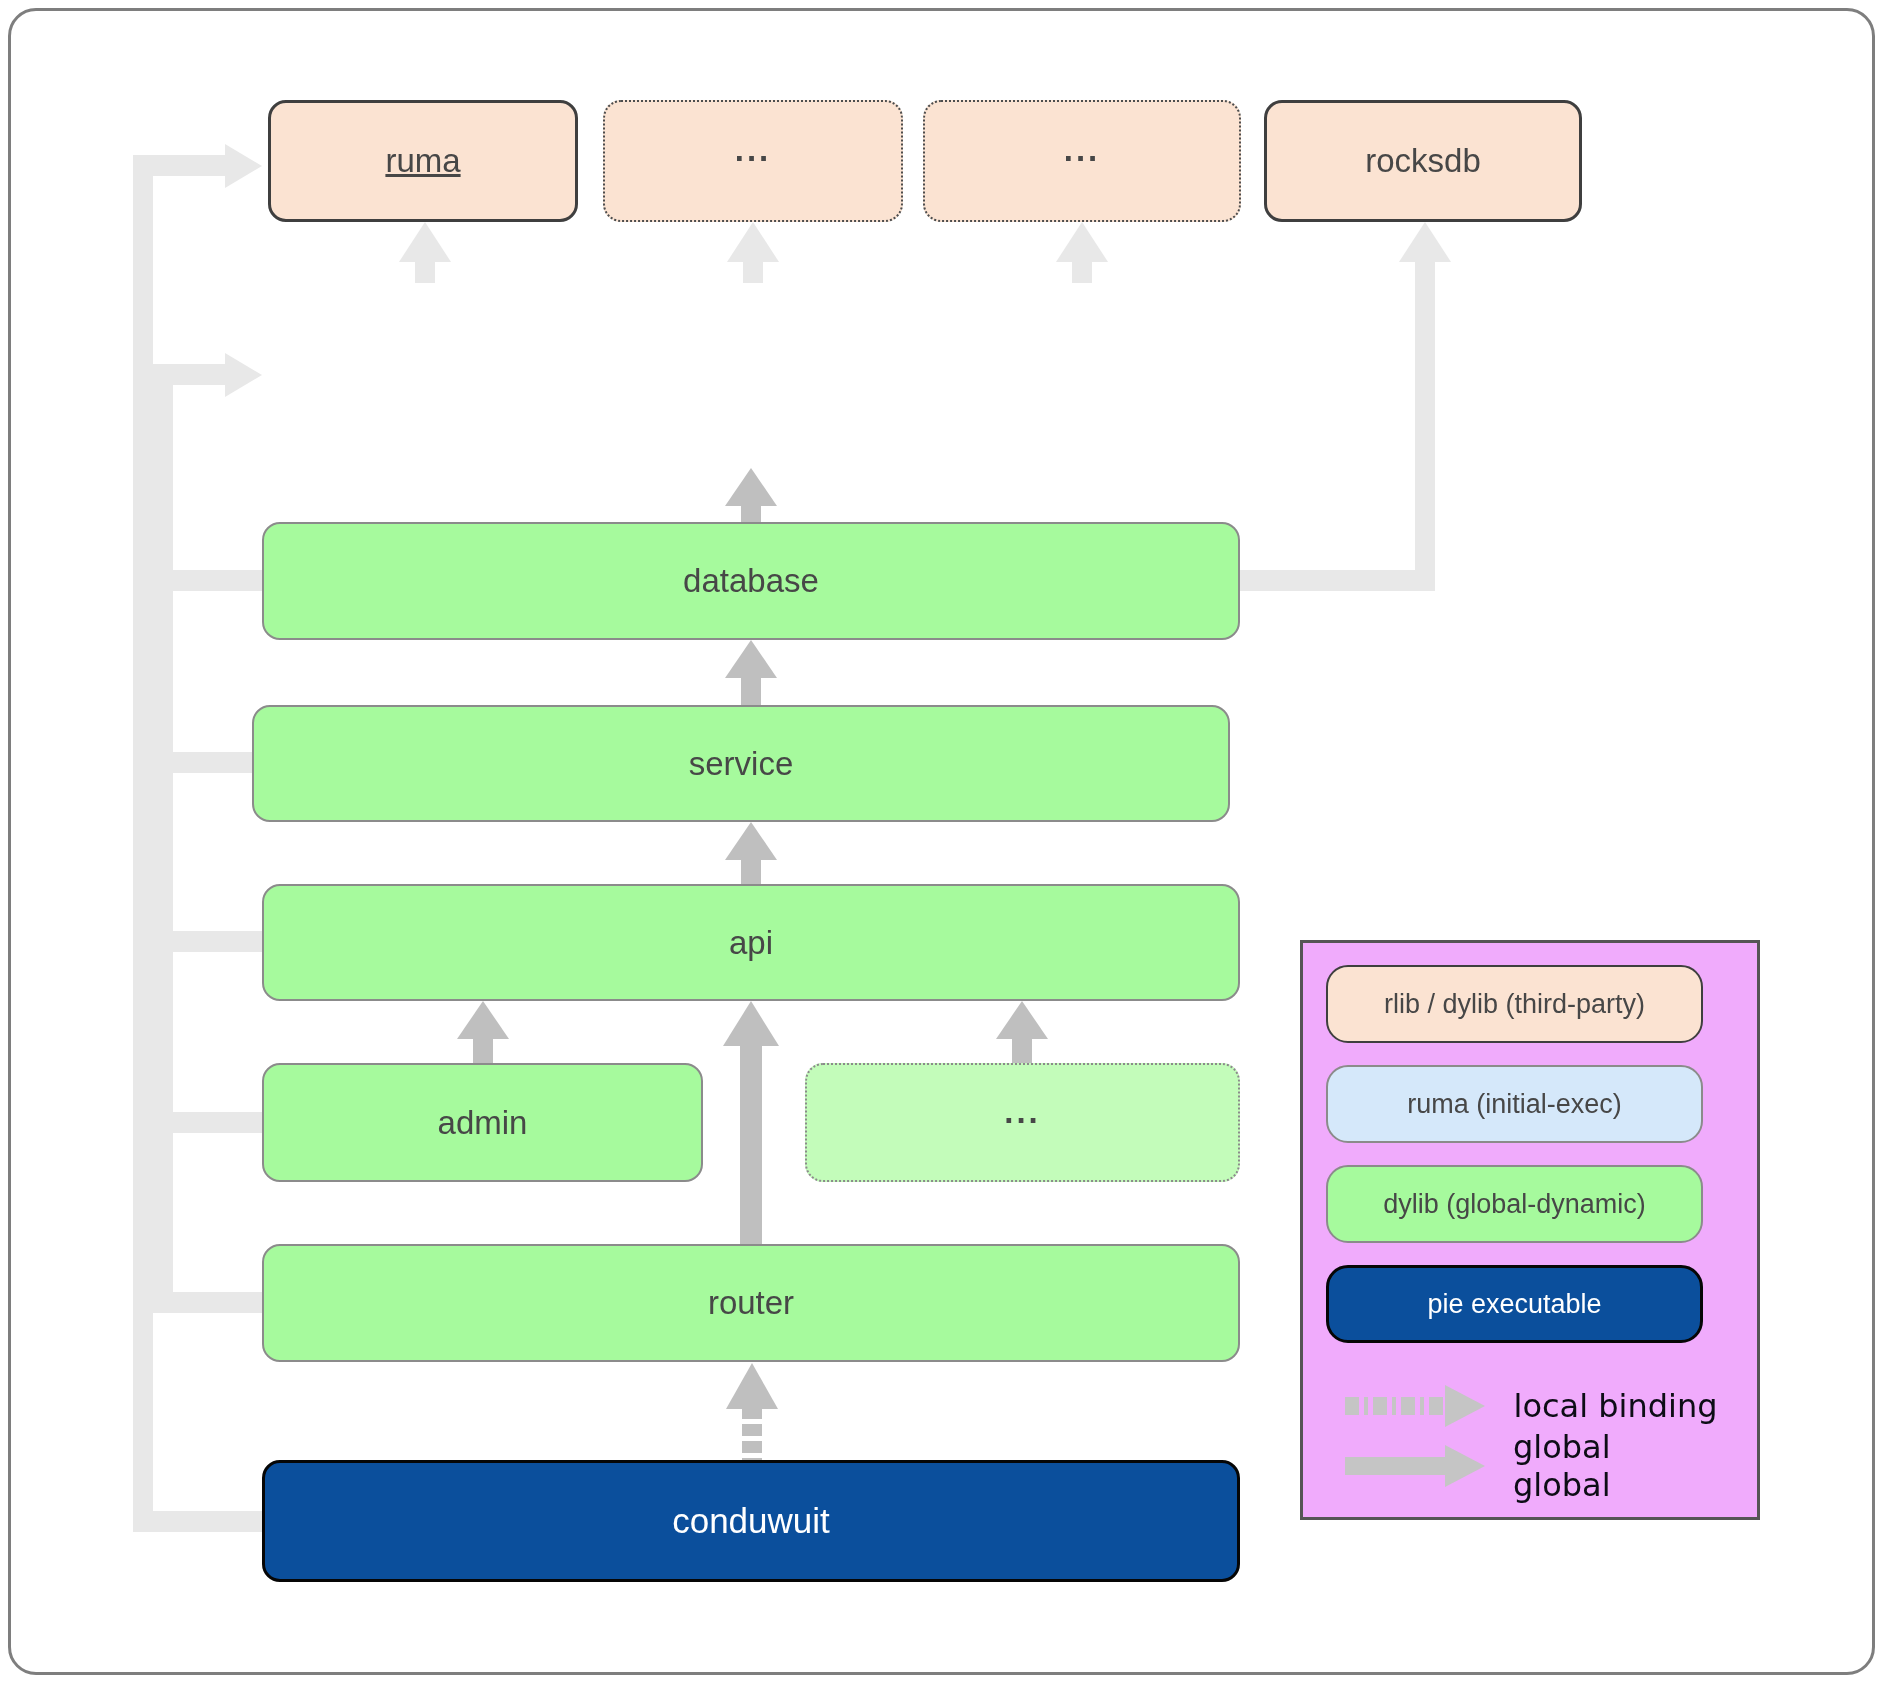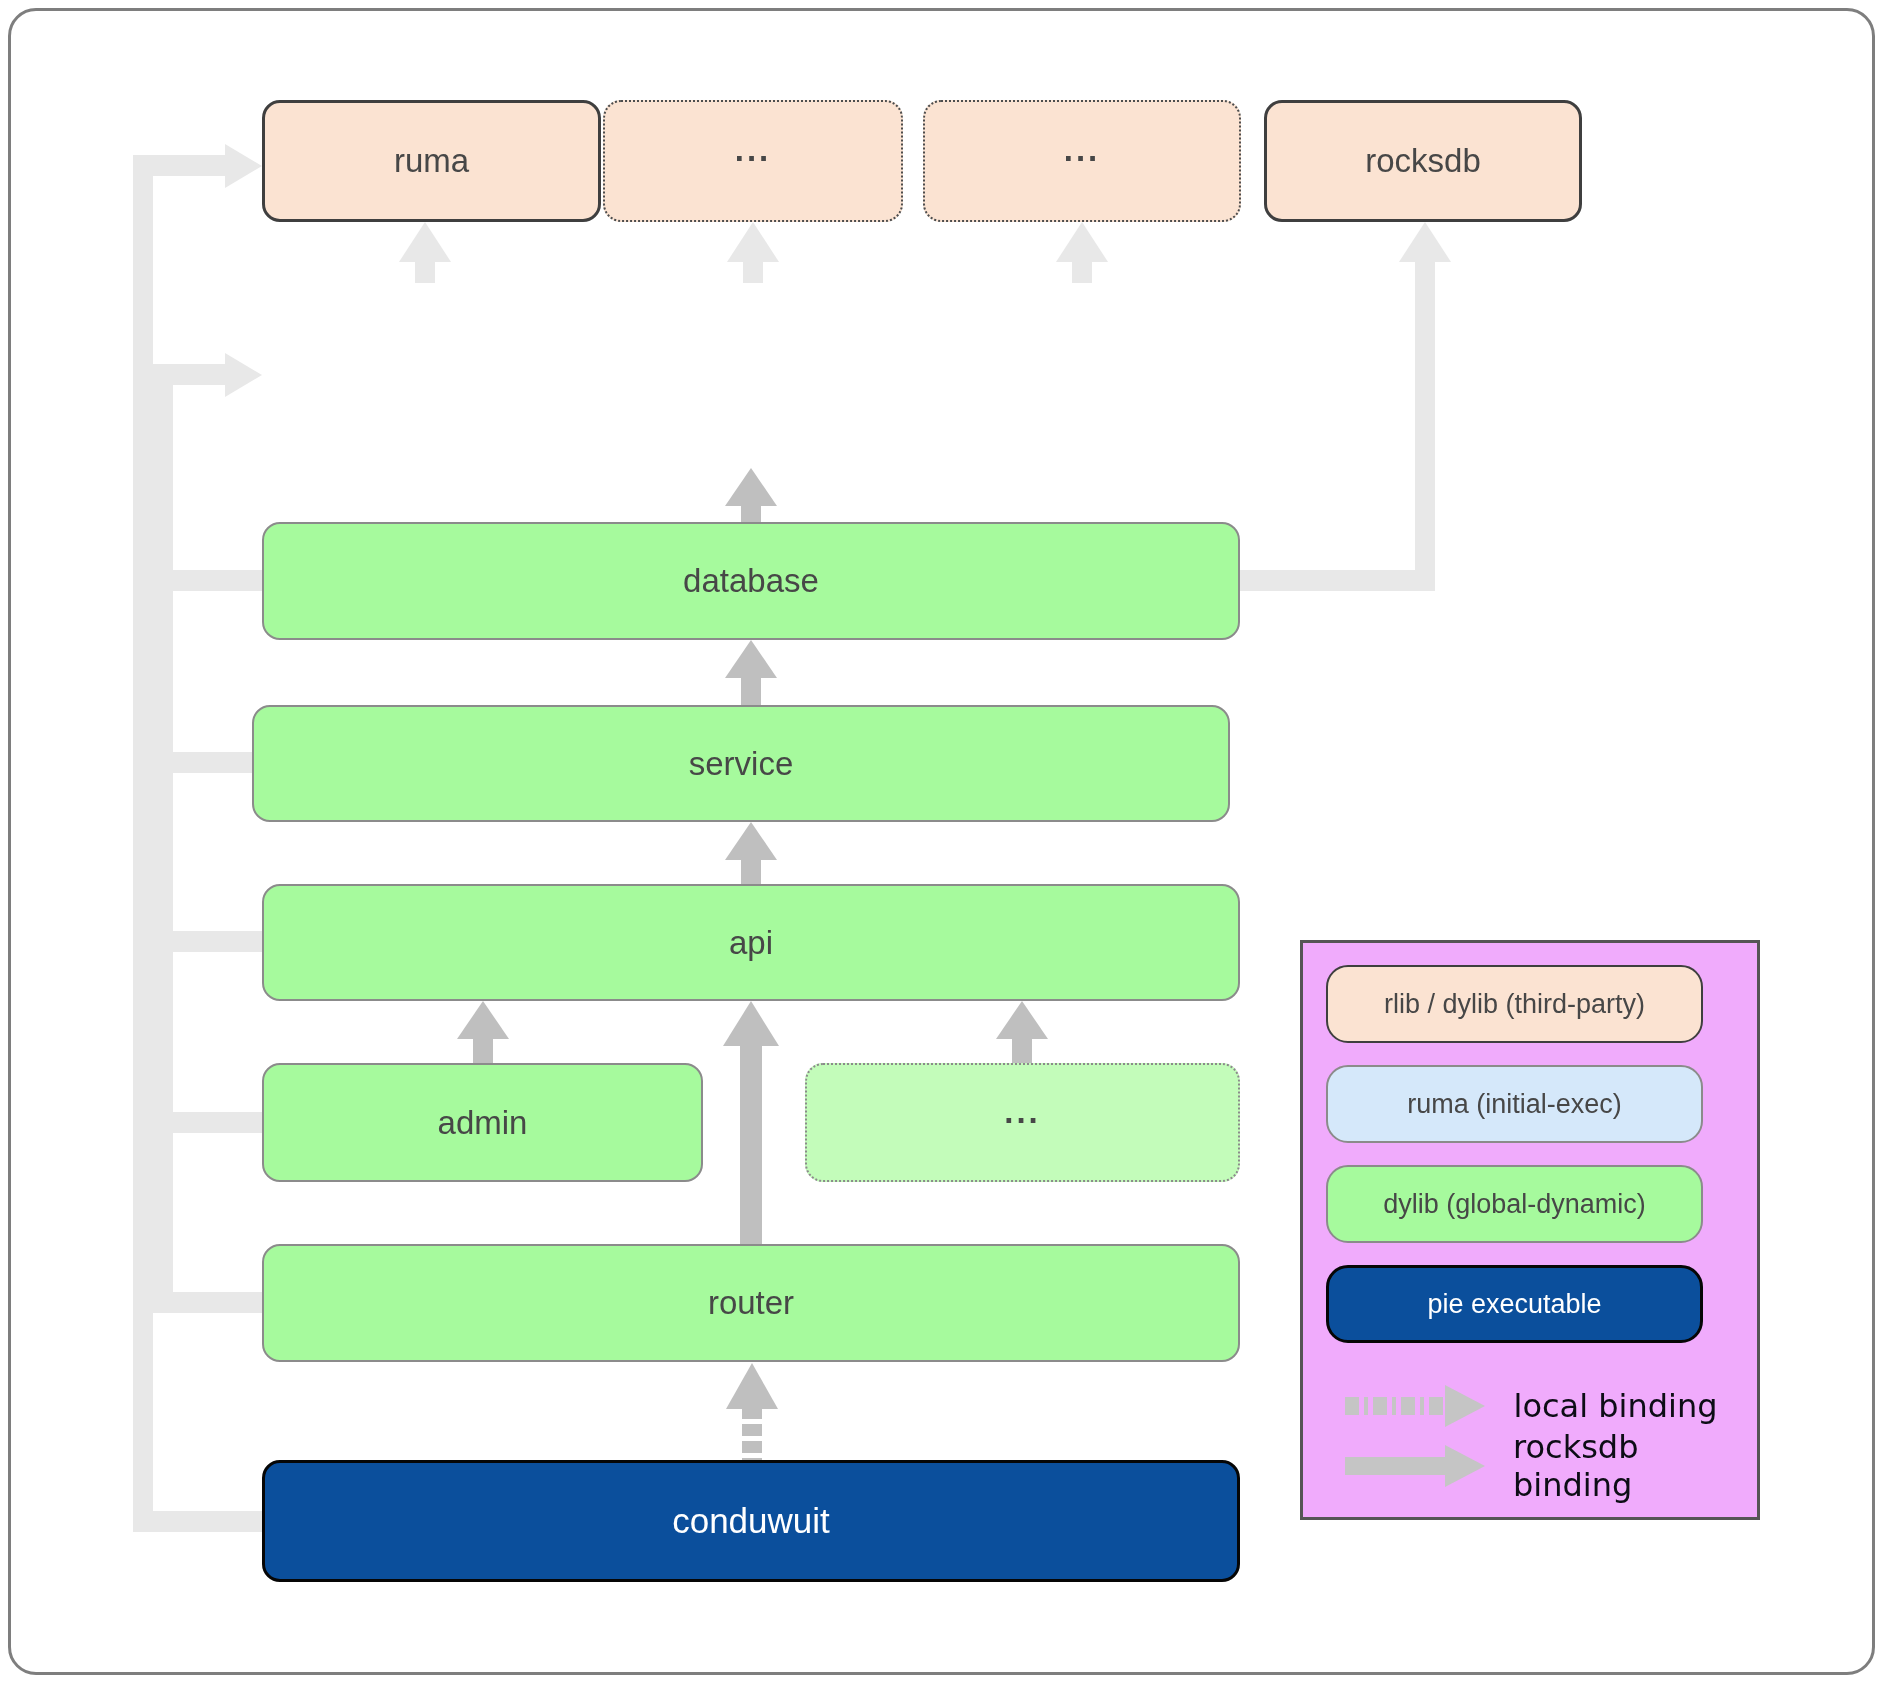--- a/index.html
+++ b/index.html
@@ -118,21 +118,21 @@
 
   <div class="head up dark" style="left:996px;top:1001px;"></div>
   <div class="shaft dark" style="left:1012px;top:1037px;width:20px;height:26px;"></div>
 
   <div class="head up dark big" style="left:723px;top:1001px;"></div>
   <div class="shaft dark" style="left:740px;top:1044px;width:22px;height:200px;"></div>
 
   <div class="head up dark tall" style="left:726px;top:1363px;"></div>
   <div class="shaft dashed-v" style="left:742px;top:1407px;width:20px;height:53px;"></div>
 
-  <div class="node peach" style="left:262px;top:100px;width:339px;height:122px;">
+  <div class="node peach" style="left:268px;top:100px;width:310px;height:122px;text-decoration:underline;">
     <span>ruma</span>
   </div>
   <div class="node peach dotted" style="left:603px;top:100px;width:300px;height:122px;">
     <span class="dots-label">...</span>
   </div>
   <div class="node peach dotted" style="left:923px;top:100px;width:318px;height:122px;">
     <span class="dots-label">...</span>
   </div>
   <div class="node peach" style="left:1264px;top:100px;width:318px;height:122px;">
     <span>rocksdb</span>
@@ -179,15 +179,15 @@
     <div class="legend-item navy" style="top:322px;">
       <span>pie executable</span>
     </div>
 
     <div class="legend-shaft dashed-h" style="left:42px;top:454px;"></div>
     <div class="legend-head" style="left:142px;top:442px;"></div>
     <div class="legend-binding-label" style="top:441px;">local binding</div>
 
     <div class="legend-shaft" style="left:42px;top:514px;"></div>
     <div class="legend-head" style="left:142px;top:502px;"></div>
-    <div class="legend-binding-label" style="top:501px;">rocksdb binding</div>
+    <div class="legend-binding-label" style="top:501px;">global global</div>
   </div>
 </div>
 
 </body></html>

